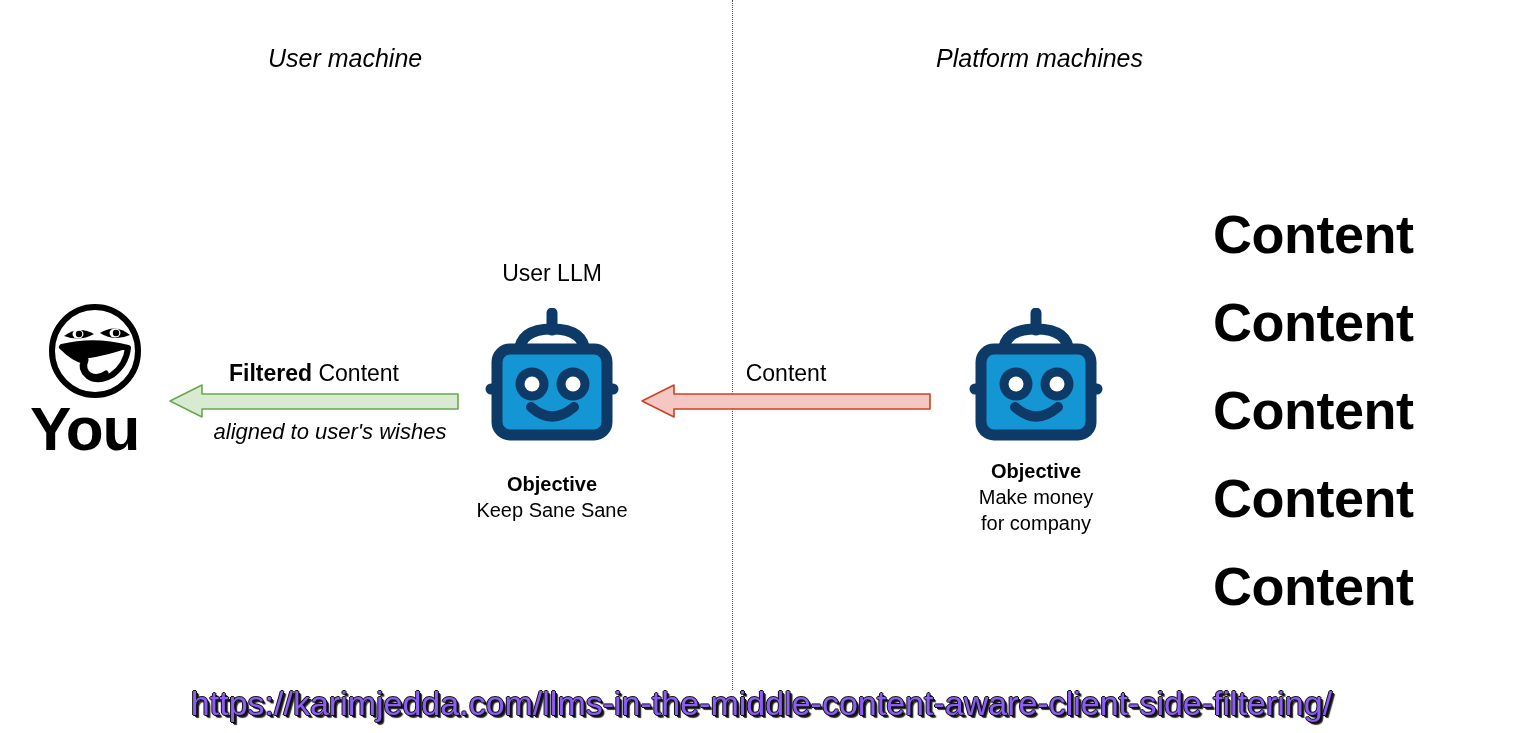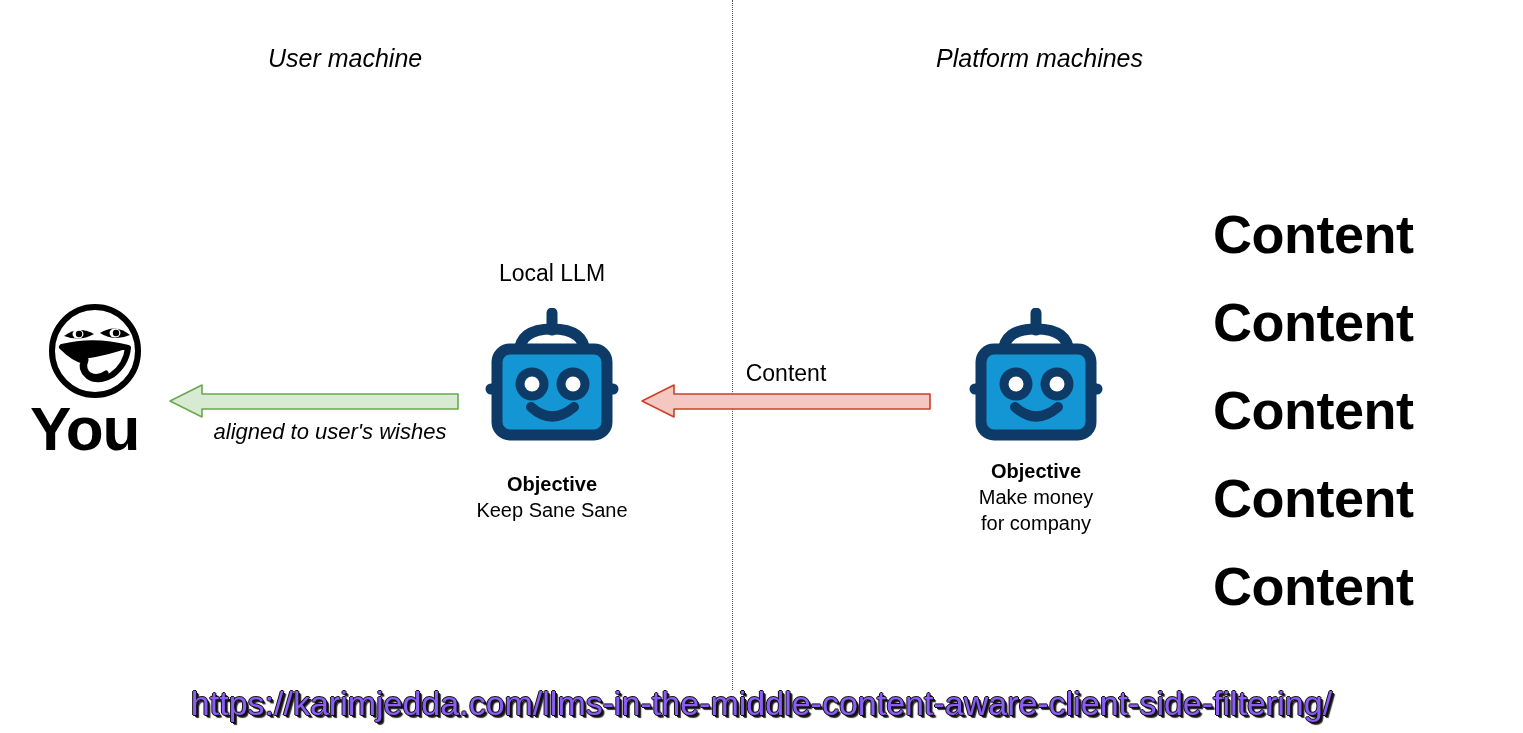--- a/index.html
+++ b/index.html
@@ -160,41 +160,44 @@
         <path d="M22 44 Q54 36 88 45 Q86 62 72 72 Q58 80 48 73 Q40 66 44 58 Q34 56 22 44 Z" fill="#ffffff" stroke="#000000" stroke-width="6" stroke-linejoin="round"></path>
         <path d="M22 44 Q54 36 88 45 Q70 52 44 56 Q32 52 22 44 Z" fill="#000000"></path>
 
         <path d="M46 57 Q42 67 50 72 Q58 76 66 70" fill="none" stroke="#000000" stroke-width="5" stroke-linecap="round"></path>
       </g>
     </svg>
   </div>
 
   <div class="abs" id="you-label">You</div>
 
+  <div class="abs arrow-label" id="green-label">
+    <b>Filtered</b><span> Content</span>
+  </div>
 
   <div class="abs" id="green-arrow">
     <svg class="arrow-svg" viewBox="0 0 292 40" width="292" height="40" xmlns="http://www.w3.org/2000/svg">
       <polygon points="2,20 34,4 34,13 290,13 290,28 34,28 34,36" fill="#d9ead3" stroke="#6aa84f" stroke-width="1.6" stroke-linejoin="round"></polygon>
     </svg>
   </div>
 
   <div class="abs arrow-caption" id="green-caption">aligned to user's wishes</div>
 
   <div class="abs arrow-label" id="red-label">
     <span>Content</span>
   </div>
 
   <div class="abs" id="red-arrow">
     <svg class="arrow-svg" viewBox="0 0 292 40" width="292" height="40" xmlns="http://www.w3.org/2000/svg">
       <polygon points="2,20 34,4 34,13 290,13 290,28 34,28 34,36" fill="#f4c7c3" stroke="#cc4125" stroke-width="1.6" stroke-linejoin="round"></polygon>
     </svg>
   </div>
 
 
-  <div class="abs robot-top-label" id="local-llm-label">Local LLM</div>
+  <div class="abs robot-top-label" id="local-llm-label">User LLM</div>
 
   <div class="abs" id="robot-local-wrap">
     <svg class="robot" viewBox="0 0 148 134" xmlns="http://www.w3.org/2000/svg">
       <g fill="none" stroke="#0d3a66" stroke-width="11" stroke-linecap="round" stroke-linejoin="round">
 
         <line x1="74" y1="5" x2="74" y2="22"></line>
 
         <path d="M41 46 Q41 21 74 21 Q107 21 107 46"></path>
 
         <line x1="17" y1="81" x2="13" y2="81"></line>

